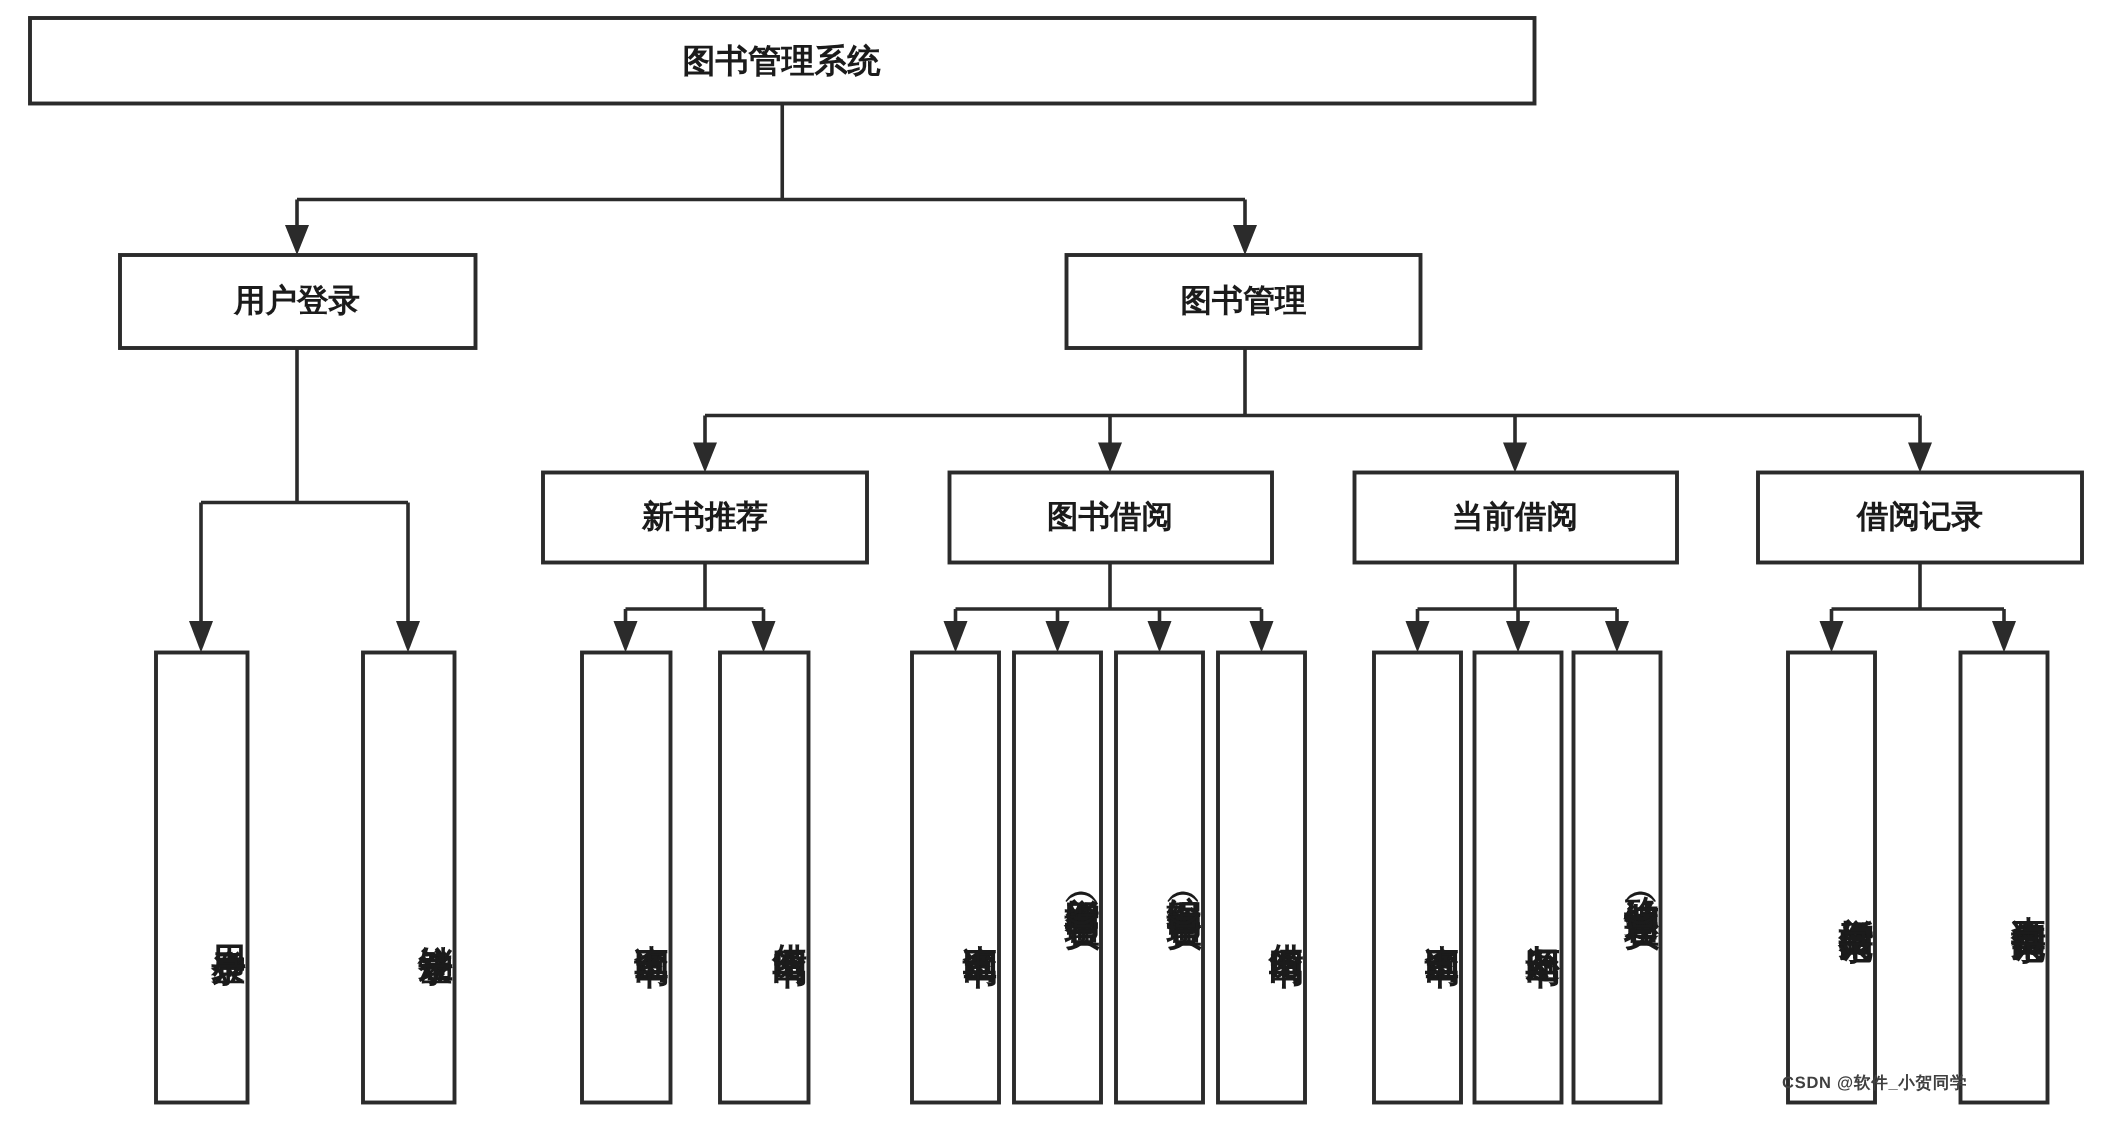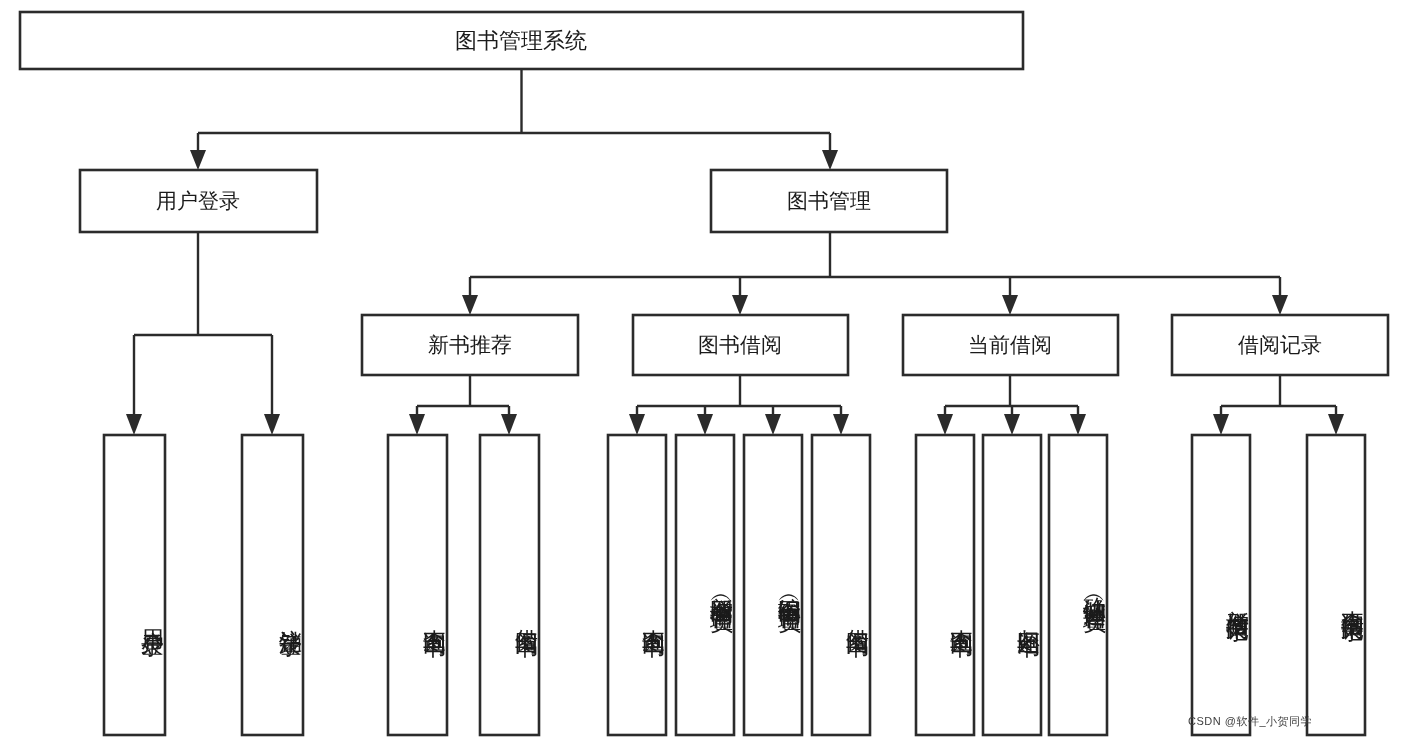--- a/index.html
+++ b/index.html
@@ -10,20 +10,21 @@
   body {
     width: 1405px;
     height: 747px;
     font-family: "Liberation Sans", "DejaVu Sans", sans-serif;
     overflow: hidden;
   }
   #diagram-root {
     position: relative;
     width: 1405px;
     height: 747px;
+    font-weight: bold;
   }
   svg.diagram {
     position: absolute;
     top: 0;
     left: 0;
     width: 1405px;
     height: 747px;
   }
   .node-box {
     fill: #ffffff;

